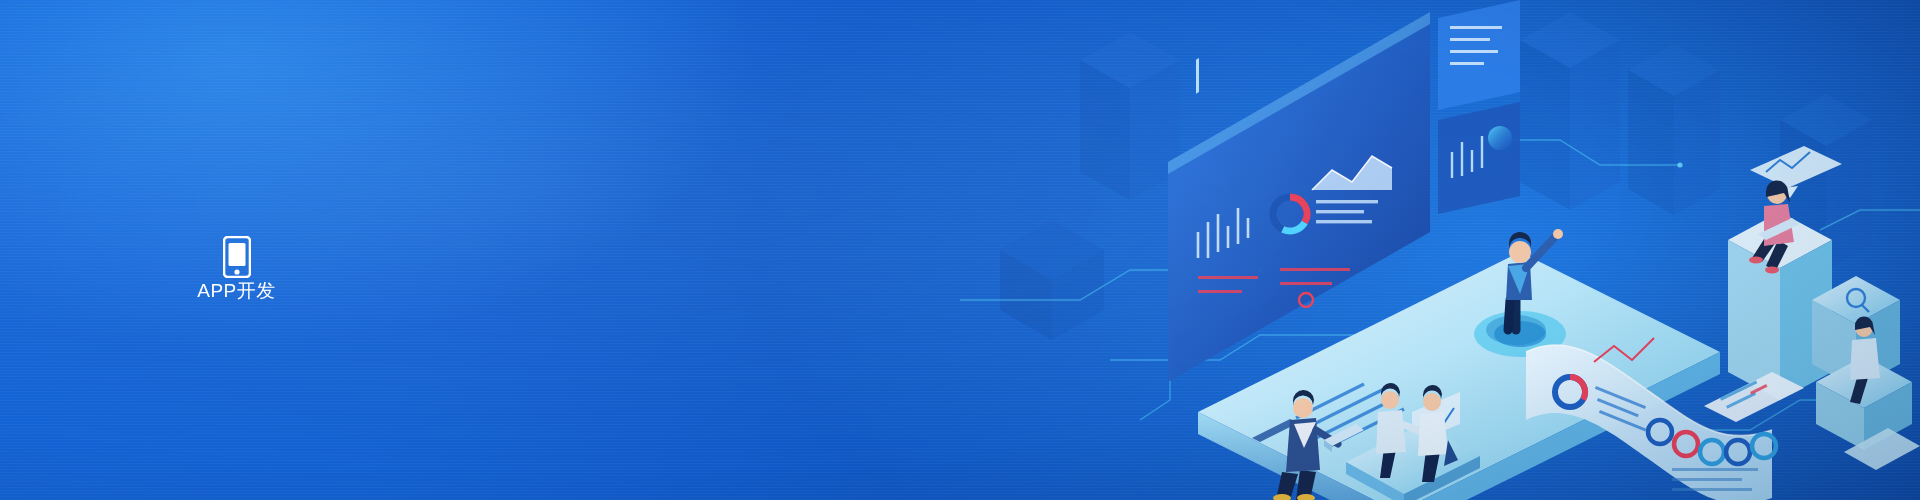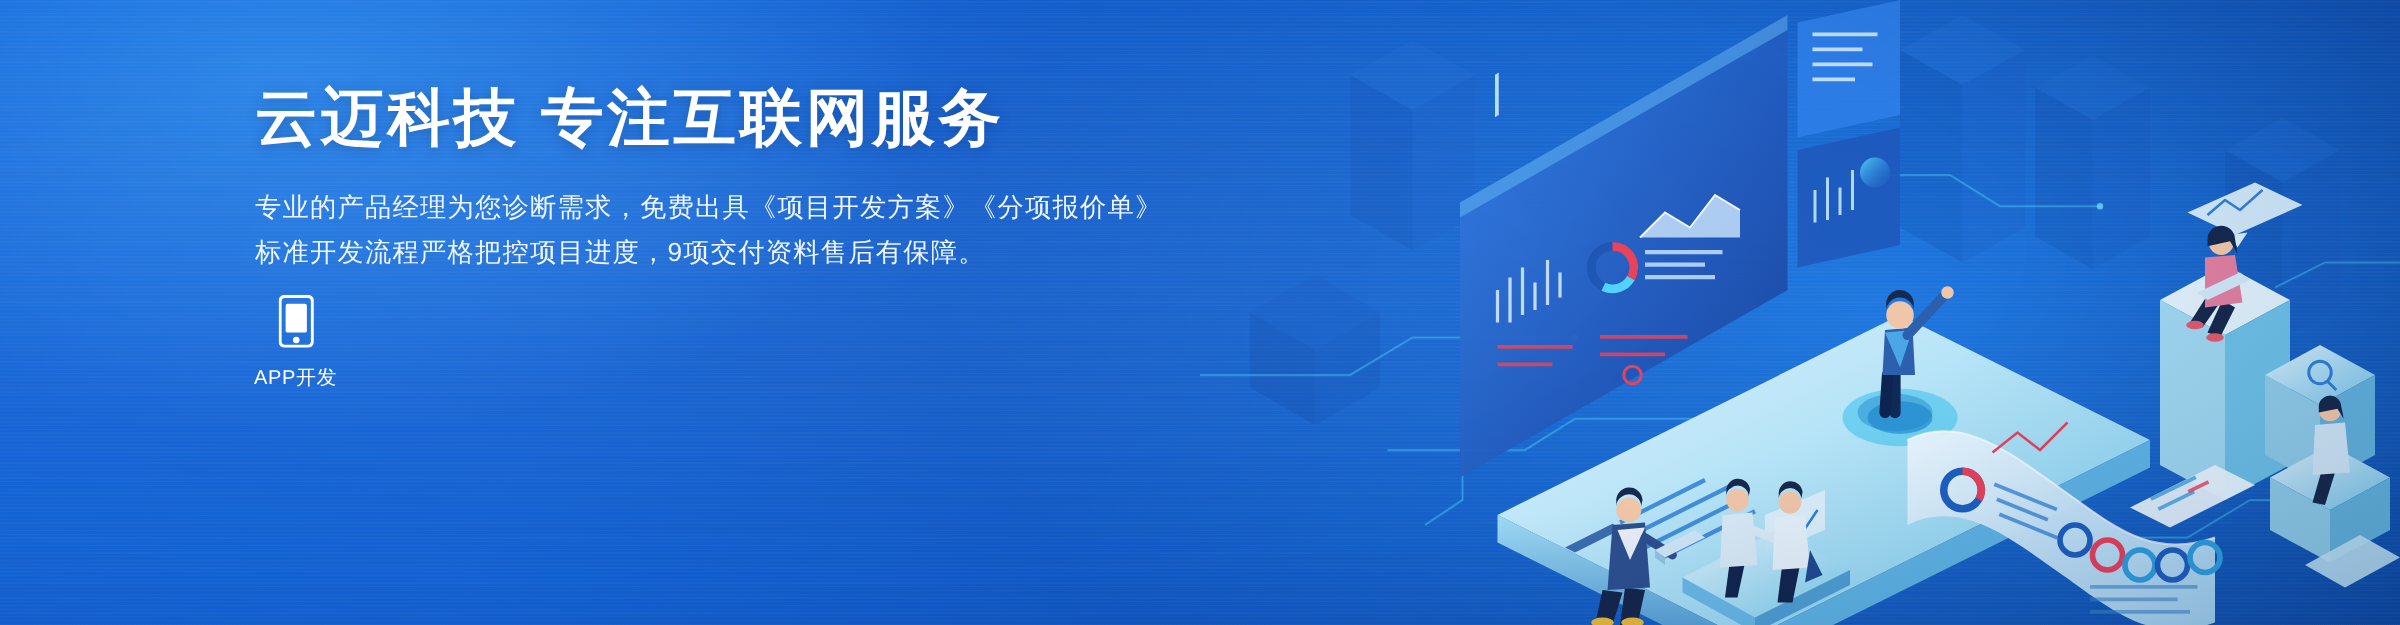--- a/index.html
+++ b/index.html
@@ -45,21 +45,21 @@
     position:absolute;left:200px;top:232px;
     display:flex;align-items:flex-end;gap:0px;
   }
   .svc{
     width:73px;display:flex;flex-direction:column;align-items:center;
     cursor:pointer;
   }
   .svc .glyph{height:46px;display:flex;align-items:flex-end;justify-content:center;}
   .svc .glyph svg{display:block;}
   .svc .lbl{
-    margin-top:14px;font-size:16px;color:#ffffff;white-space:nowrap;
+    font-size:19px;color:#ffffff;white-space:nowrap;
     letter-spacing:.5px;
   }
 
   
   #art{position:absolute;right:0;top:0;width:960px;height:500px;}
   #art svg{display:block;width:960px;height:500px;}
 </style>
 </head>
 <body>
 
@@ -351,25 +351,20 @@
       </g>
 
       <g opacity=".9">
         <polygon points="884,452 928,428 960,446 916,470" fill="#bfe4f6"></polygon>
       </g>
     </svg>
   </div>
 
   <div id="vignette"></div>
 
-  <div id="copy">
-    <div id="title">云迈科技 专注互联网服务</div>
-    <div class="sub" id="sub1">专业的产品经理为您诊断需求，免费出具《项目开发方案》《分项报价单》</div>
-    <div class="sub" id="sub2">标准开发流程严格把控项目进度，9项交付资料售后有保障。</div>
-  </div>
 
   <div id="services">
 
     <div class="svc">
       <span class="glyph">
         <svg width="28" height="42" viewBox="0 0 28 42">
           <rect x="1" y="1" width="26" height="40" rx="4" fill="none" stroke="#ffffff" stroke-width="2.6"></rect>
           <rect x="5.5" y="7" width="17" height="23" rx="1.5" fill="#ffffff"></rect>
           <circle cx="14" cy="36" r="2.6" fill="#ffffff"></circle>
         </svg>

